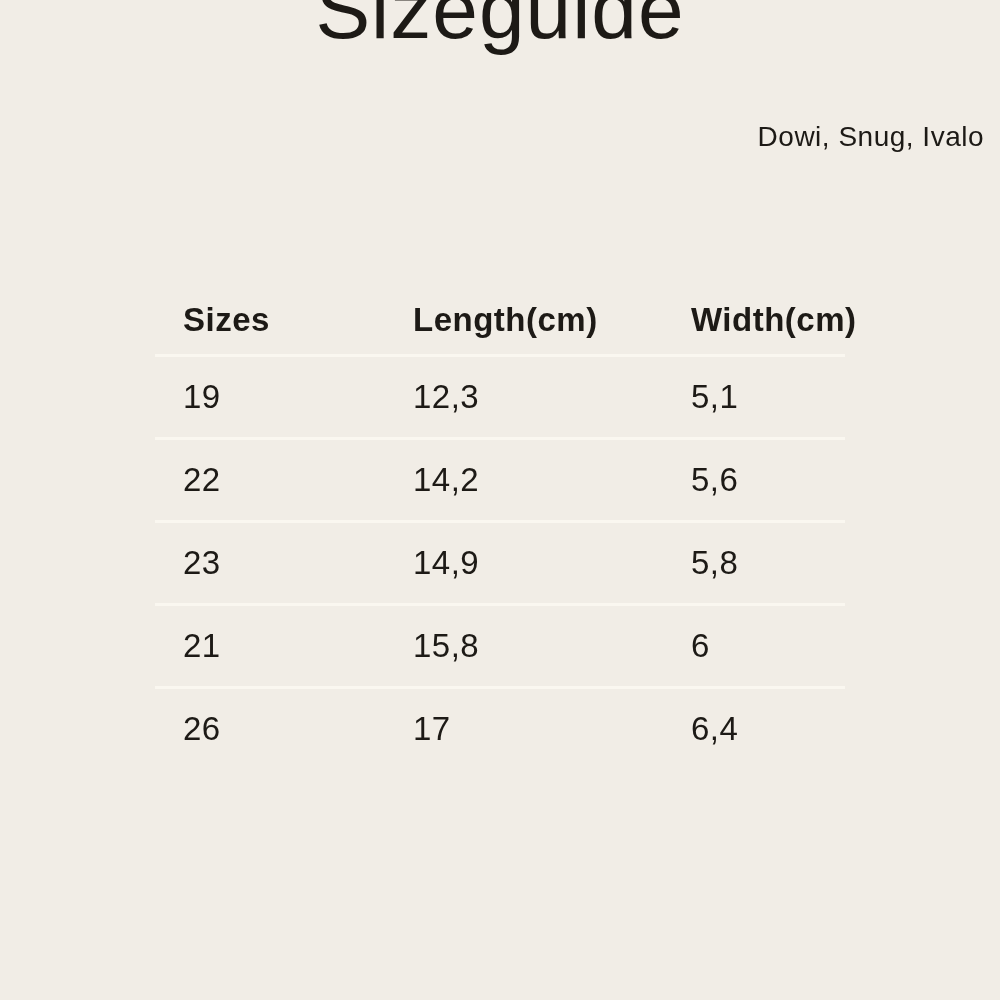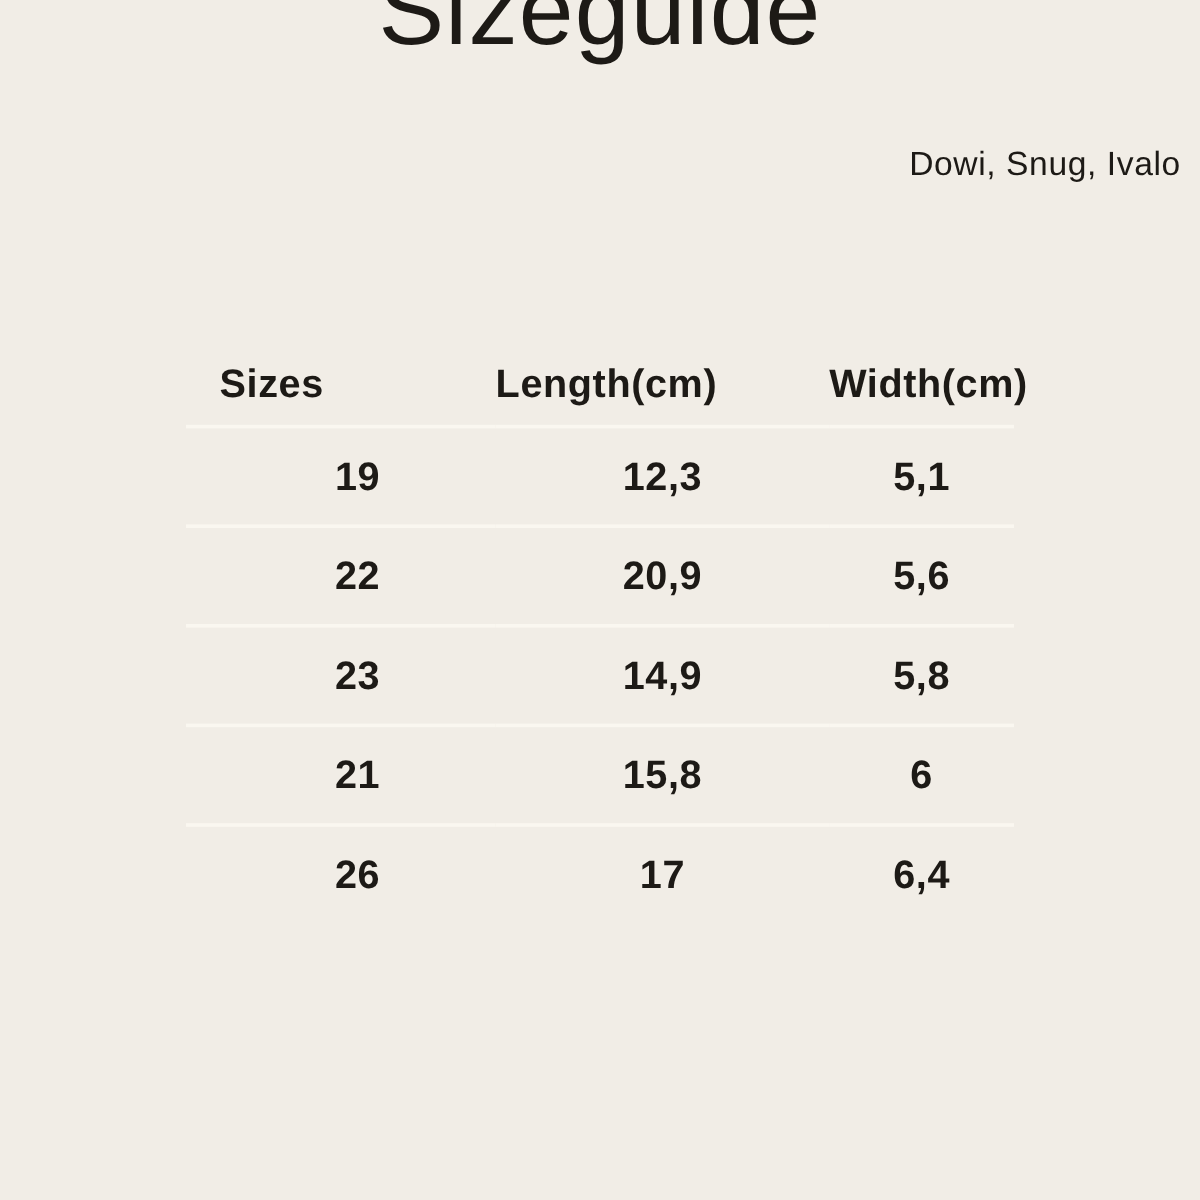--- a/index.html
+++ b/index.html
@@ -57,23 +57,22 @@
     font-size:33px;
     letter-spacing:0.5px;
     padding:0;
     white-space:nowrap;
   }
   table.size-table th{
     font-weight:700;
     height:69px;
   }
   table.size-table td{
-    font-weight:700;
+    font-weight:400;
     height:80px;
-    text-align:center;
   }
   table.size-table th:first-child,
   table.size-table td:first-child{
     padding-left:28px;
   }
   table.size-table tr{
     border-bottom:3px solid var(--divider);
   }
   table.size-table tbody tr:last-child{
     border-bottom:none;
@@ -100,21 +99,21 @@
       </tr>
     </thead>
     <tbody>
       <tr>
         <td>19</td>
         <td>12,3</td>
         <td>5,1</td>
       </tr>
       <tr>
         <td>22</td>
-        <td>20,9</td>
+        <td>14,2</td>
         <td>5,6</td>
       </tr>
       <tr>
         <td>23</td>
         <td>14,9</td>
         <td>5,8</td>
       </tr>
       <tr>
         <td>21</td>
         <td>15,8</td>

